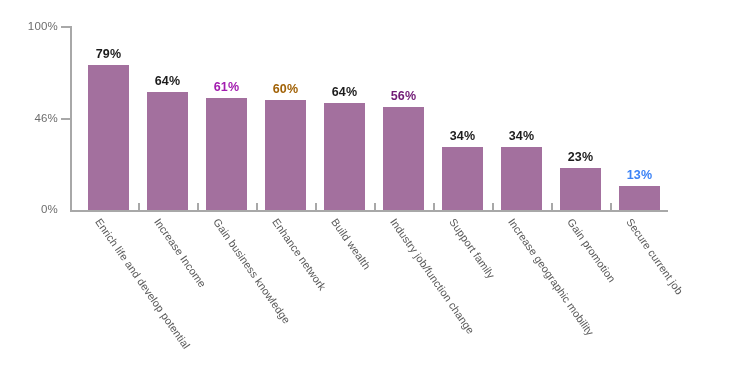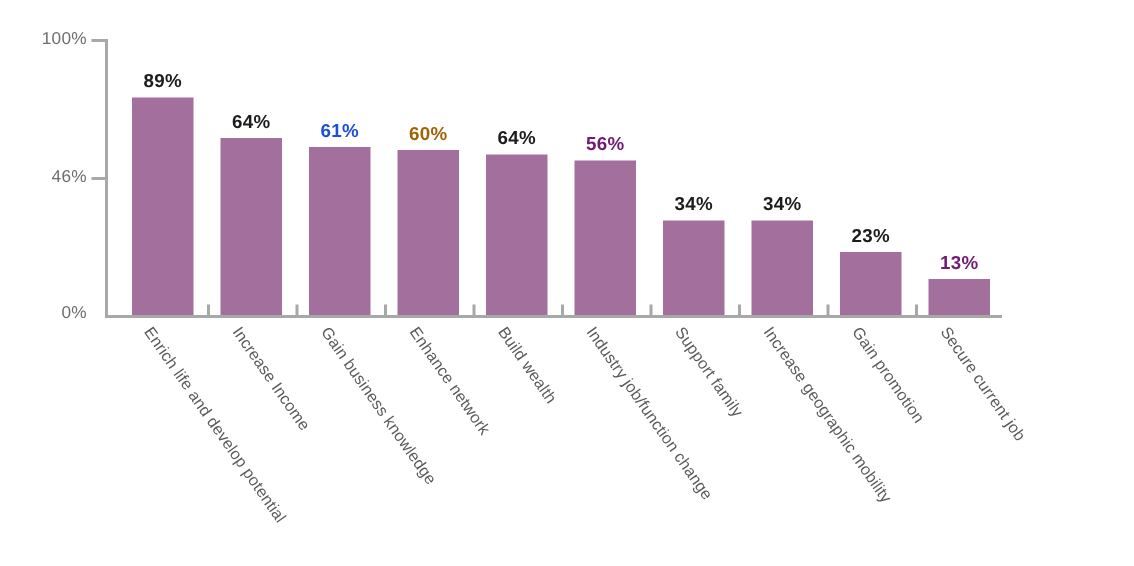--- a/index.html
+++ b/index.html
@@ -131,30 +131,30 @@
   <div class="bar" style="left: 147px; top: 92.24px; width: 41px; height: 117.76px; background: rgb(163, 112, 158);"></div>
   <div class="bar" style="left: 206px; top: 97.76px; width: 41px; height: 112.24px; background: rgb(163, 112, 158);"></div>
   <div class="bar" style="left: 265px; top: 99.6px; width: 41px; height: 110.4px; background: rgb(163, 112, 158);"></div>
   <div class="bar" style="left: 324px; top: 103.28px; width: 41px; height: 106.72px; background: rgb(163, 112, 158);"></div>
   <div class="bar" style="left: 383px; top: 106.96px; width: 41px; height: 103.04px; background: rgb(163, 112, 158);"></div>
   <div class="bar" style="left: 442px; top: 147.44px; width: 41px; height: 62.56px; background: rgb(163, 112, 158);"></div>
   <div class="bar" style="left: 501px; top: 147.44px; width: 41px; height: 62.56px; background: rgb(163, 112, 158);"></div>
   <div class="bar" style="left: 560px; top: 167.68px; width: 41px; height: 42.32px; background: rgb(163, 112, 158);"></div>
   <div class="bar" style="left: 619px; top: 186.08px; width: 41px; height: 23.92px; background: rgb(163, 112, 158);"></div>
 
-  <div class="bar-value" style="left: 78px; width: 61px; top: 46.64px; color: rgb(28, 28, 28);">89%</div>
+  <div class="bar-value" style="left: 78px; width: 61px; top: 46.64px; color: rgb(28, 28, 28);">79%</div>
   <div class="bar-value" style="left: 137px; width: 61px; top: 74.24px; color: rgb(28, 28, 28); text-align: center;">64%</div>
-  <div class="bar-value" style="left: 196px; width: 61px; top: 79.76px; color: #1d4ed8;">61%</div>
+  <div class="bar-value" style="left: 196px; width: 61px; top: 79.76px; color: #a21caf;">61%</div>
   <div class="bar-value" style="left: 255px; width: 61px; top: 81.6px; color: #a16207;">60%</div>
   <div class="bar-value" style="left: 314px; width: 61px; top: 85.28px; color: rgb(28, 28, 28);">64%</div>
   <div class="bar-value" style="left: 373px; width: 61px; top: 88.96px; color: #701a75;">56%</div>
   <div class="bar-value" style="left: 432px; width: 61px; top: 129.44px; color: rgb(28, 28, 28);">34%</div>
   <div class="bar-value" style="left: 491px; width: 61px; top: 129.44px; color: rgb(28, 28, 28);">34%</div>
   <div class="bar-value" style="left: 550px; width: 61px; top: 149.68px; color: rgb(28, 28, 28); text-align: center;">23%</div>
-  <div class="bar-value" style="left: 609px; width: 61px; top: 168.08px; color: #701a75;">13%</div>
+  <div class="bar-value" style="left: 609px; width: 61px; top: 168.08px; color: #3b82f6;">13%</div>
 
   <div class="cat-label" style="left: 102.5px; color: rgb(90, 90, 90);">Enrich life and develop potential</div>
   <div class="cat-label" style="left: 161.5px; color: rgb(90, 90, 90);">Increase Income</div>
   <div class="cat-label" style="left: 220.5px; color: rgb(90, 90, 90);">Gain business knowledge</div>
   <div class="cat-label" style="left: 279.5px; color: rgb(90, 90, 90);">Enhance network</div>
   <div class="cat-label" style="left: 338.5px; color: rgb(90, 90, 90);">Build wealth</div>
   <div class="cat-label" style="left: 397.5px; color: rgb(90, 90, 90);">Industry job/function change</div>
   <div class="cat-label" style="left: 456.5px; color: rgb(90, 90, 90);">Support family</div>
   <div class="cat-label" style="left: 515.5px; color: rgb(90, 90, 90);">Increase geographic mobility</div>
   <div class="cat-label" style="left: 574.5px; color: rgb(90, 90, 90);">Gain promotion</div>

